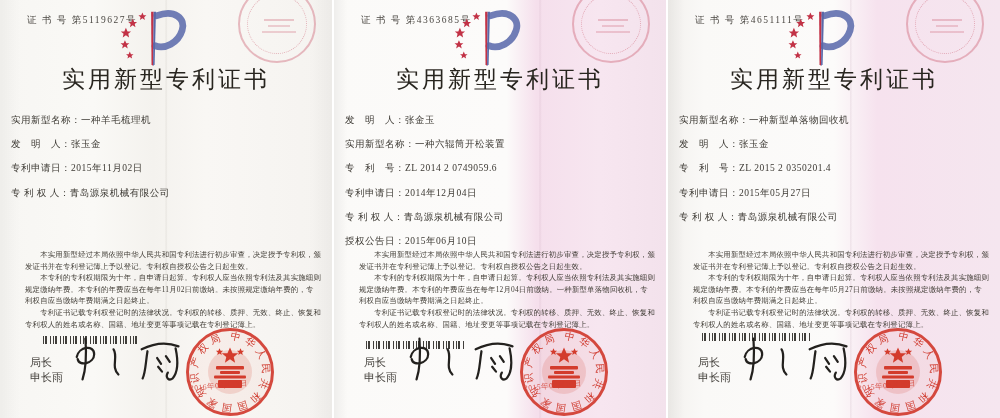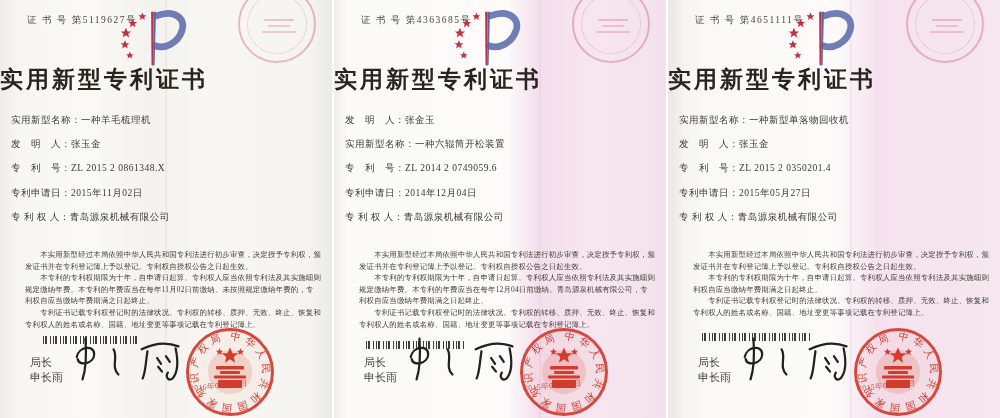--- a/index.html
+++ b/index.html
@@ -27,22 +27,22 @@
   .logo { position:absolute; left:116px; top:6px; }
   .corner-stamp { position:absolute; top:-15px; right:16px; width:78px; height:78px; border-radius:50%;
     border:2px solid rgba(201,86,106,0.45); opacity:.85; }
   .corner-stamp::before { content:""; position:absolute; inset:7px; border-radius:50%; border:1px dotted rgba(201,86,106,0.5); }
   .corner-stamp::after { content:""; position:absolute; left:20px; top:32px; width:38px; height:18px;
     background:
       linear-gradient(rgba(201,86,106,.35) 0 0) 4px 0px / 30px 2px no-repeat,
       linear-gradient(rgba(201,86,106,.30) 0 0) 8px 6px / 22px 2px no-repeat,
       linear-gradient(rgba(201,86,106,.30) 0 0) 2px 12px / 34px 2px no-repeat; }
 
-  .title { position:absolute; top:64px; left:0; width:100%; text-align:left;
-    font-size:23px; font-weight:bold; letter-spacing:3px; color:#28251f; white-space:nowrap; }
+  .title { position:absolute; top:64px; left:0; width:100%; text-align:center;
+    font-size:23px; font-weight:normal; letter-spacing:3px; color:#28251f; white-space:nowrap; }
 
   .fields { position:absolute; left:11px; top:108px; font-size:9.5px; color:#3c3933; }
   .frow { height:24.2px; line-height:24.2px; white-space:nowrap; }
   .flabel { letter-spacing:0.5px; }
   .fvalue { letter-spacing:0.5px; }
 
   .body-text { position:absolute; left:25px; top:249px; width:290px; font-size:7.4px;
     line-height:11.6px; color:#403c35; }
   .body-text > div { white-space:nowrap; letter-spacing:0.2px; }
 
@@ -109,21 +109,20 @@
       <span>第5119627号</span>
     </div>
     <svg class="logo" width="78" height="64" viewBox="0 0 80 66">
         <use href="#logo-g"></use>
       </svg>
     <div class="corner-stamp"></div>
     <div class="title">实用新型专利证书</div>
     <div class="fields">
       <div class="frow"><span class="flabel">实用新型名称：</span><span class="fvalue">一种羊毛梳理机</span></div>
       <div class="frow"><span class="flabel">发　明　人：</span><span class="fvalue">张玉金</span></div>
-      <div class="frow"><span class="flabel">专　利　号：</span><span class="fvalue">ZL 2015 2 0861348.X</span></div>
       <div class="frow"><span class="flabel">专利申请日：</span><span class="fvalue">2015年11月02日</span></div>
       <div class="frow"><span class="flabel">专 利 权 人：</span><span class="fvalue">青岛源泉机械有限公司</span></div>
     </div>
     <div class="body-text">
       <div>　　本实用新型经过本局依照中华人民共和国专利法进行初步审查，决定授予专利权，颁</div>
       <div>发证书并在专利登记簿上予以登记。专利权自授权公告之日起生效。</div>
       <div>　　本专利的专利权期限为十年，自申请日起算。专利权人应当依照专利法及其实施细则</div>
       <div>规定缴纳年费。本专利的年费应当在每年11月02日前缴纳。未按照规定缴纳年费的，专</div>
       <div>利权自应当缴纳年费期满之日起终止。</div>
       <div>　　专利证书记载专利权登记时的法律状况。专利权的转移、质押、无效、终止、恢复和</div>
@@ -154,26 +153,27 @@
         <use href="#logo-g"></use>
       </svg>
     <div class="corner-stamp"></div>
     <div class="title">实用新型专利证书</div>
     <div class="fields">
       <div class="frow"><span class="flabel">发　明　人：</span><span class="fvalue">张金玉</span></div>
       <div class="frow"><span class="flabel">实用新型名称：</span><span class="fvalue">一种六辊筒开松装置</span></div>
       <div class="frow"><span class="flabel">专　利　号：</span><span class="fvalue">ZL 2014 2 0749059.6</span></div>
       <div class="frow"><span class="flabel">专利申请日：</span><span class="fvalue">2014年12月04日</span></div>
       <div class="frow"><span class="flabel">专 利 权 人：</span><span class="fvalue">青岛源泉机械有限公司</span></div>
+      <div class="frow"><span class="flabel">授权公告日：</span><span class="fvalue">2015年06月10日</span></div>
     </div>
     <div class="body-text">
       <div>　　本实用新型经过本局依照中华人民共和国专利法进行初步审查，决定授予专利权，颁</div>
       <div>发证书并在专利登记簿上予以登记。专利权自授权公告之日起生效。</div>
       <div>　　本专利的专利权期限为十年，自申请日起算。专利权人应当依照专利法及其实施细则</div>
-      <div>规定缴纳年费。本专利的年费应当在每年12月04日前缴纳。青岛源泉机械有限公司，专</div>
+      <div>规定缴纳年费。本专利的年费应当在每年12月04日前缴纳。一种新型单落物回收机，专</div>
       <div>利权自应当缴纳年费期满之日起终止。</div>
       <div>　　专利证书记载专利权登记时的法律状况。专利权的转移、质押、无效、终止、恢复和</div>
       <div>专利权人的姓名或名称、国籍、地址变更等事项记载在专利登记簿上。</div>
     </div>
     <div class="barcode bc2"></div>
     <div class="director">
       <div>局长</div>
       <div>申长雨</div>
     </div>
     <svg class="signature" width="126" height="50" viewBox="0 0 130 50">
@@ -201,20 +201,21 @@
       <div class="frow"><span class="flabel">实用新型名称：</span><span class="fvalue">一种新型单落物回收机</span></div>
       <div class="frow"><span class="flabel">发　明　人：</span><span class="fvalue">张玉金</span></div>
       <div class="frow"><span class="flabel">专　利　号：</span><span class="fvalue">ZL 2015 2 0350201.4</span></div>
       <div class="frow"><span class="flabel">专利申请日：</span><span class="fvalue">2015年05月27日</span></div>
       <div class="frow"><span class="flabel">专 利 权 人：</span><span class="fvalue">青岛源泉机械有限公司</span></div>
     </div>
     <div class="body-text">
       <div>　　本实用新型经过本局依照中华人民共和国专利法进行初步审查，决定授予专利权，颁</div>
       <div>发证书并在专利登记簿上予以登记。专利权自授权公告之日起生效。</div>
       <div>　　本专利的专利权期限为十年，自申请日起算。专利权人应当依照专利法及其实施细则</div>
+      <div>规定缴纳年费。本专利的年费应当在每年05月27日前缴纳。未按照规定缴纳年费的，专</div>
       <div>利权自应当缴纳年费期满之日起终止。</div>
       <div>　　专利证书记载专利权登记时的法律状况。专利权的转移、质押、无效、终止、恢复和</div>
       <div>专利权人的姓名或名称、国籍、地址变更等事项记载在专利登记簿上。</div>
     </div>
     <div class="barcode bc3"></div>
     <div class="director">
       <div>局长</div>
       <div>申长雨</div>
     </div>
     <svg class="signature" width="126" height="50" viewBox="0 0 130 50">

